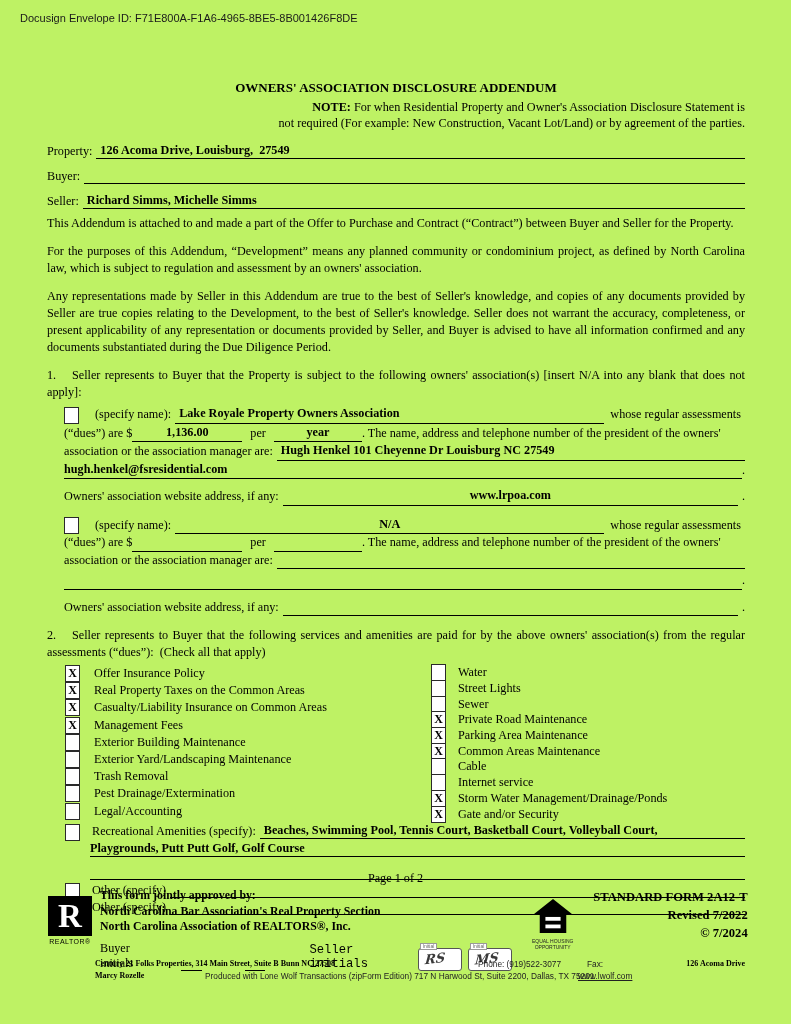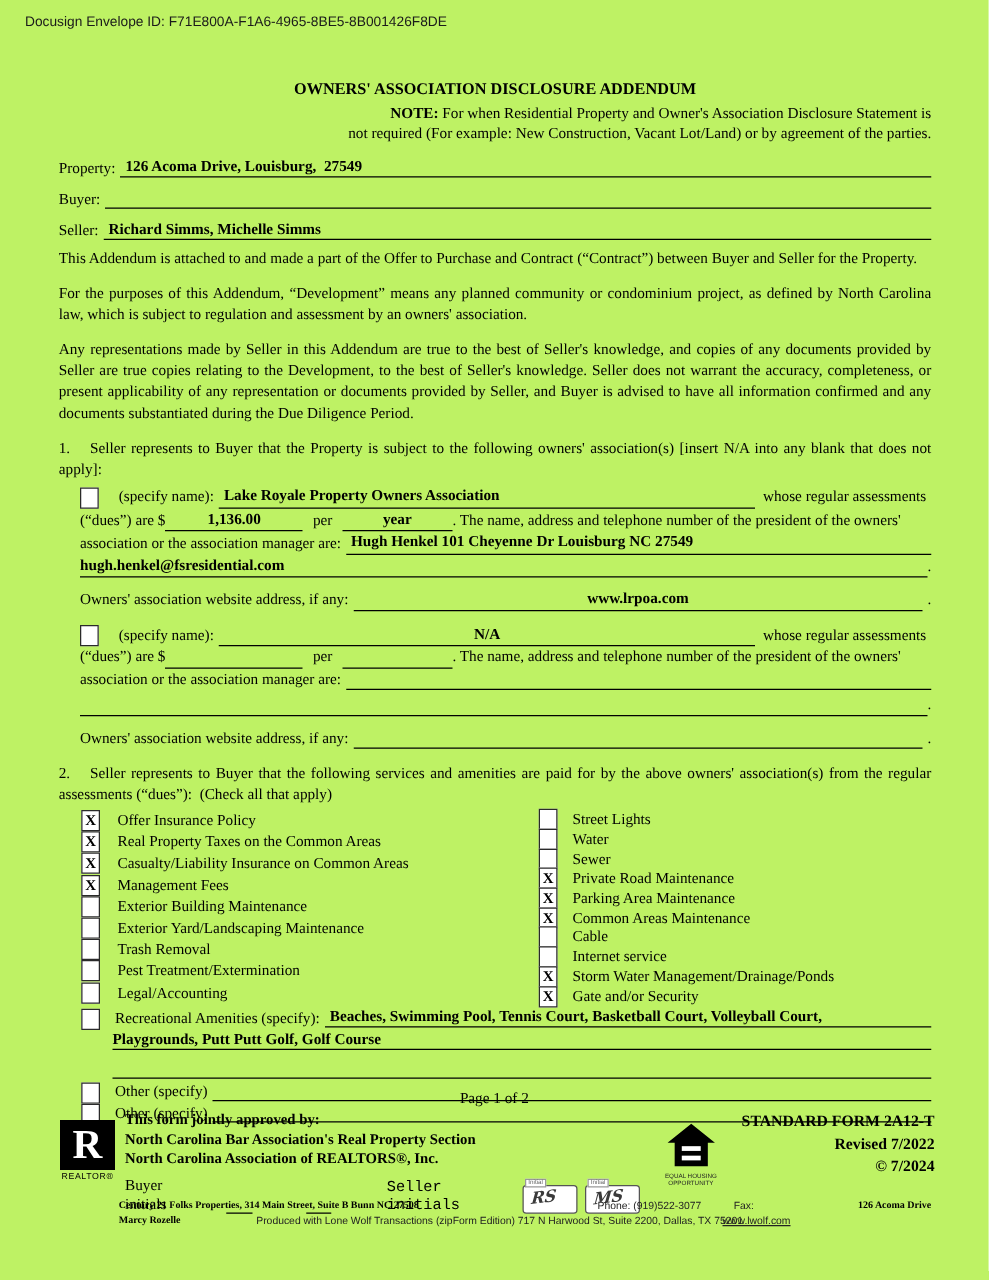--- a/index.html
+++ b/index.html
@@ -5,21 +5,21 @@
   html,body { margin:0; padding:0; background:#ffffff; }
   .page {
     position:relative; width:791px; height:1024px; background:#bef264;
     font-family:"Liberation Serif", serif; font-size:12.2px; color:#000;
     overflow:hidden;
   }
   .envelope {
     position:absolute; top:12px; left:20px;
     font-family:"Liberation Sans", sans-serif; font-size:11px; color:#1a1a1a;
   }
-  .doc { position:absolute; left:47px; top:63px; width:698px; }
+  .doc { position:absolute; left:47px; top:80px; width:698px; }
   .title { text-align:center; font-weight:700; font-size:13px; margin:0 0 3px 0; }
   .note { text-align:right; line-height:16px; margin:0; }
   .parties { margin-top:9px; }
   .row { display:flex; align-items:flex-end; }
   .prow { margin-bottom:6px; height:19px; }
   .lbl { white-space:nowrap; padding-right:4px; }
   .fill { flex:1 1 auto; border-bottom:1.2px solid #000; padding:0 4px; min-height:15px; }
   .val { font-weight:700; }
   .center { text-align:center; }
   p.just { text-align:justify; line-height:17px; margin:0 0 11px 0; }
@@ -204,35 +204,35 @@
         <div class="svc-row">
             <span class="cb"><span class="mark"></span></span>
             <span>Exterior Yard/Landscaping Maintenance</span>
           </div>
         <div class="svc-row">
             <span class="cb"><span class="mark"></span></span>
             <span>Trash Removal</span>
           </div>
         <div class="svc-row">
             <span class="cb"><span class="mark"></span></span>
-            <span>Pest Treatment/Extermination</span>
+            <span>Pest Drainage/Extermination</span>
           </div>
         <div class="svc-row">
             <span class="cb"><span class="mark"></span></span>
             <span>Legal/Accounting</span>
           </div>
       </div>
       <div class="svc-col-right">
         <div class="svc-row tight">
             <span class="cb"><span class="mark"></span></span>
+            <span>Water</span>
+          </div>
+        <div class="svc-row tight">
+            <span class="cb"><span class="mark"></span></span>
             <span>Street Lights</span>
-          </div>
-        <div class="svc-row tight">
-            <span class="cb"><span class="mark"></span></span>
-            <span>Water</span>
           </div>
         <div class="svc-row tight">
             <span class="cb"><span class="mark"></span></span>
             <span>Sewer</span>
           </div>
         <div class="svc-row tight">
             <span class="cb"><span class="mark">X</span></span>
             <span>Private Road Maintenance</span>
           </div>
         <div class="svc-row tight">

